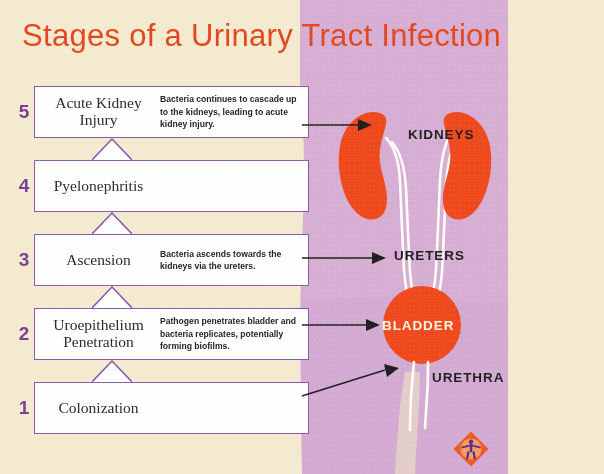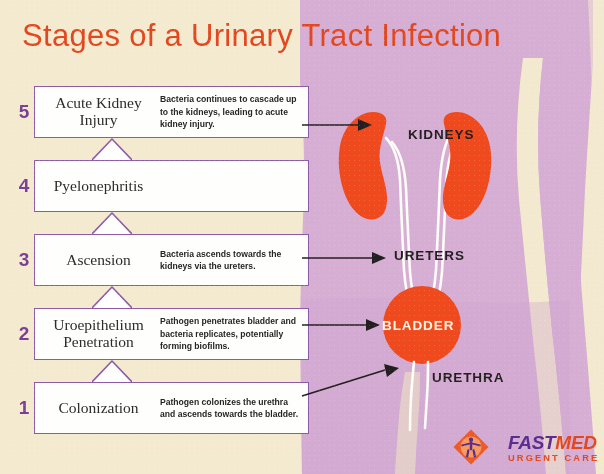--- a/index.html
+++ b/index.html
@@ -10,21 +10,21 @@
     overflow: hidden;
   }
 
   body {
     font-family: "Liberation Sans", sans-serif;
     background: #f4ead0;
   }
 
   #infographic {
     position: relative;
-    width: 604px;
+    width: 508px;
     height: 474px;
     background: #f4ead0;
     overflow: hidden;
   }
 
   
   .grain {
     position: absolute;
     inset: 0;
     pointer-events: none;
@@ -303,21 +303,20 @@
     <div class="chev-gap">
       <svg class="chev" viewBox="0 0 40 23">
         <path d="M0,22 L20,1 L40,22" fill="#fefefc" stroke="#8d5aa8" stroke-width="1.6" stroke-linejoin="round"></path>
       </svg>
     </div>
 
     <div class="stage-row">
       <div class="stage-num">1</div>
       <div class="stage-box">
         <div class="stage-title">Colonization</div>
-        <div class="stage-desc">Pathogen colonizes the urethra and ascends towards the bladder.</div>
       </div>
     </div>
   </div>
 
   <svg class="arrow" style="left:300px; top:110px; width:80px; height:30px;" viewBox="0 0 80 30">
     <line x1="2" y1="15" x2="58" y2="15" stroke="#231f20" stroke-width="1.6"></line>
     <path d="M58,9 L72,15 L58,21 Z" fill="#231f20"></path>
   </svg>
 
   <svg class="arrow" style="left:300px; top:243px; width:95px; height:30px;" viewBox="0 0 95 30">

